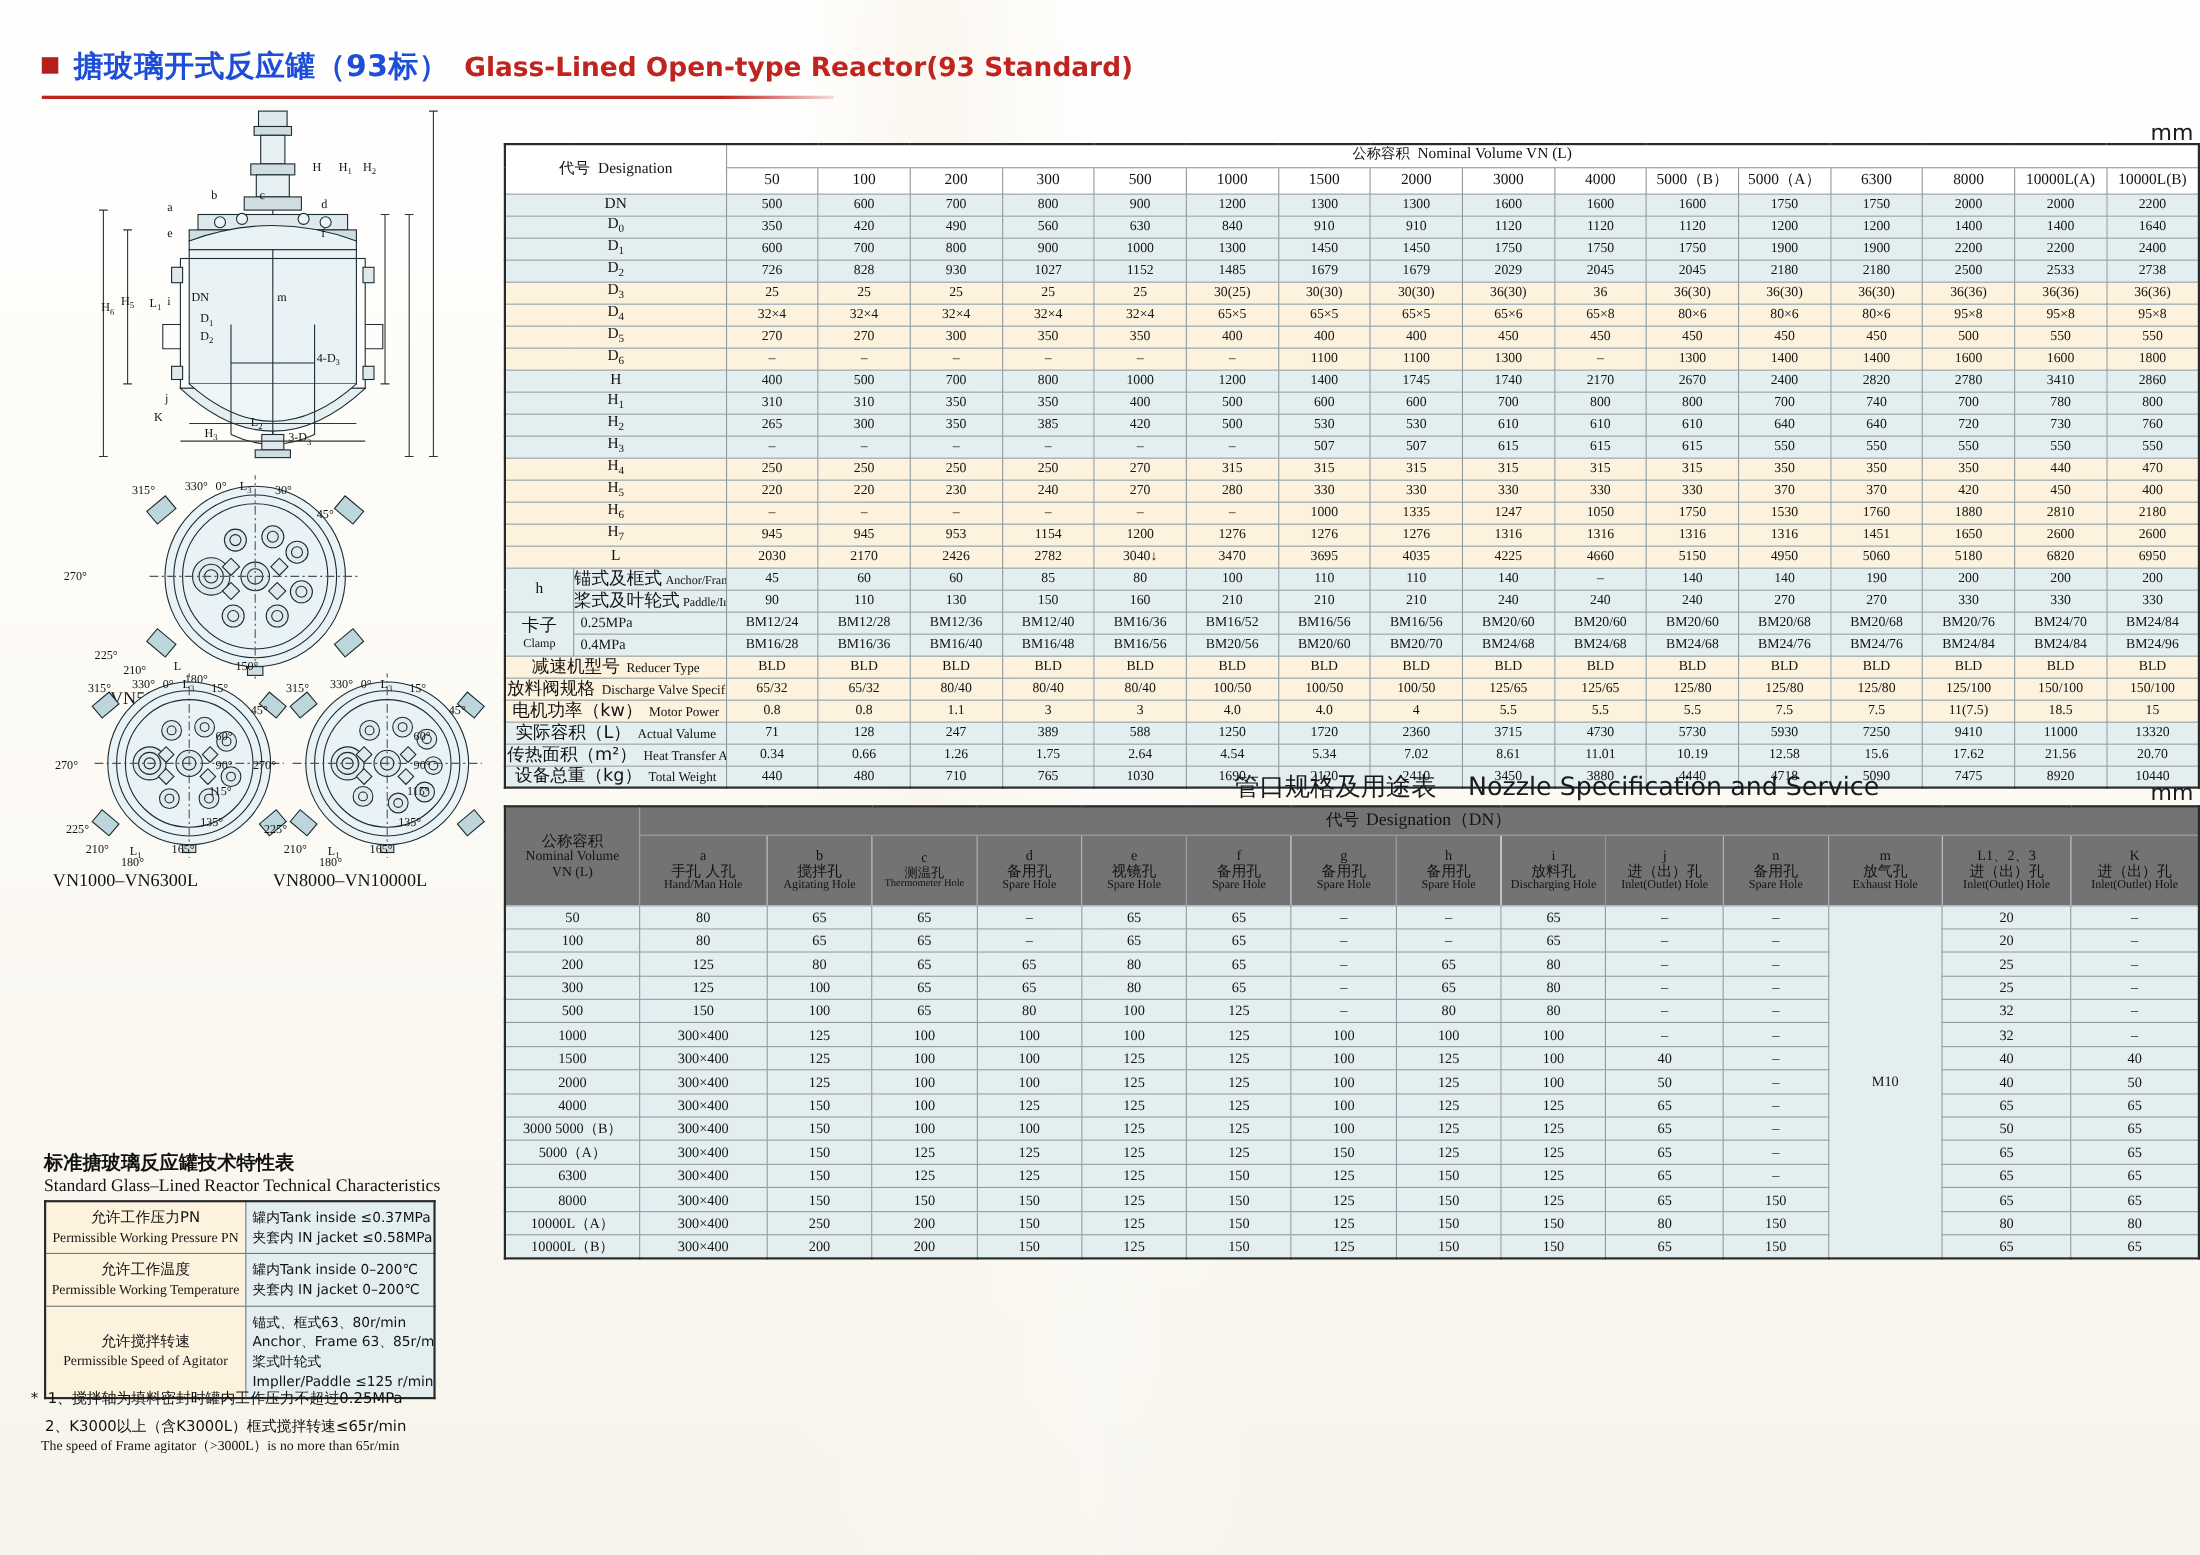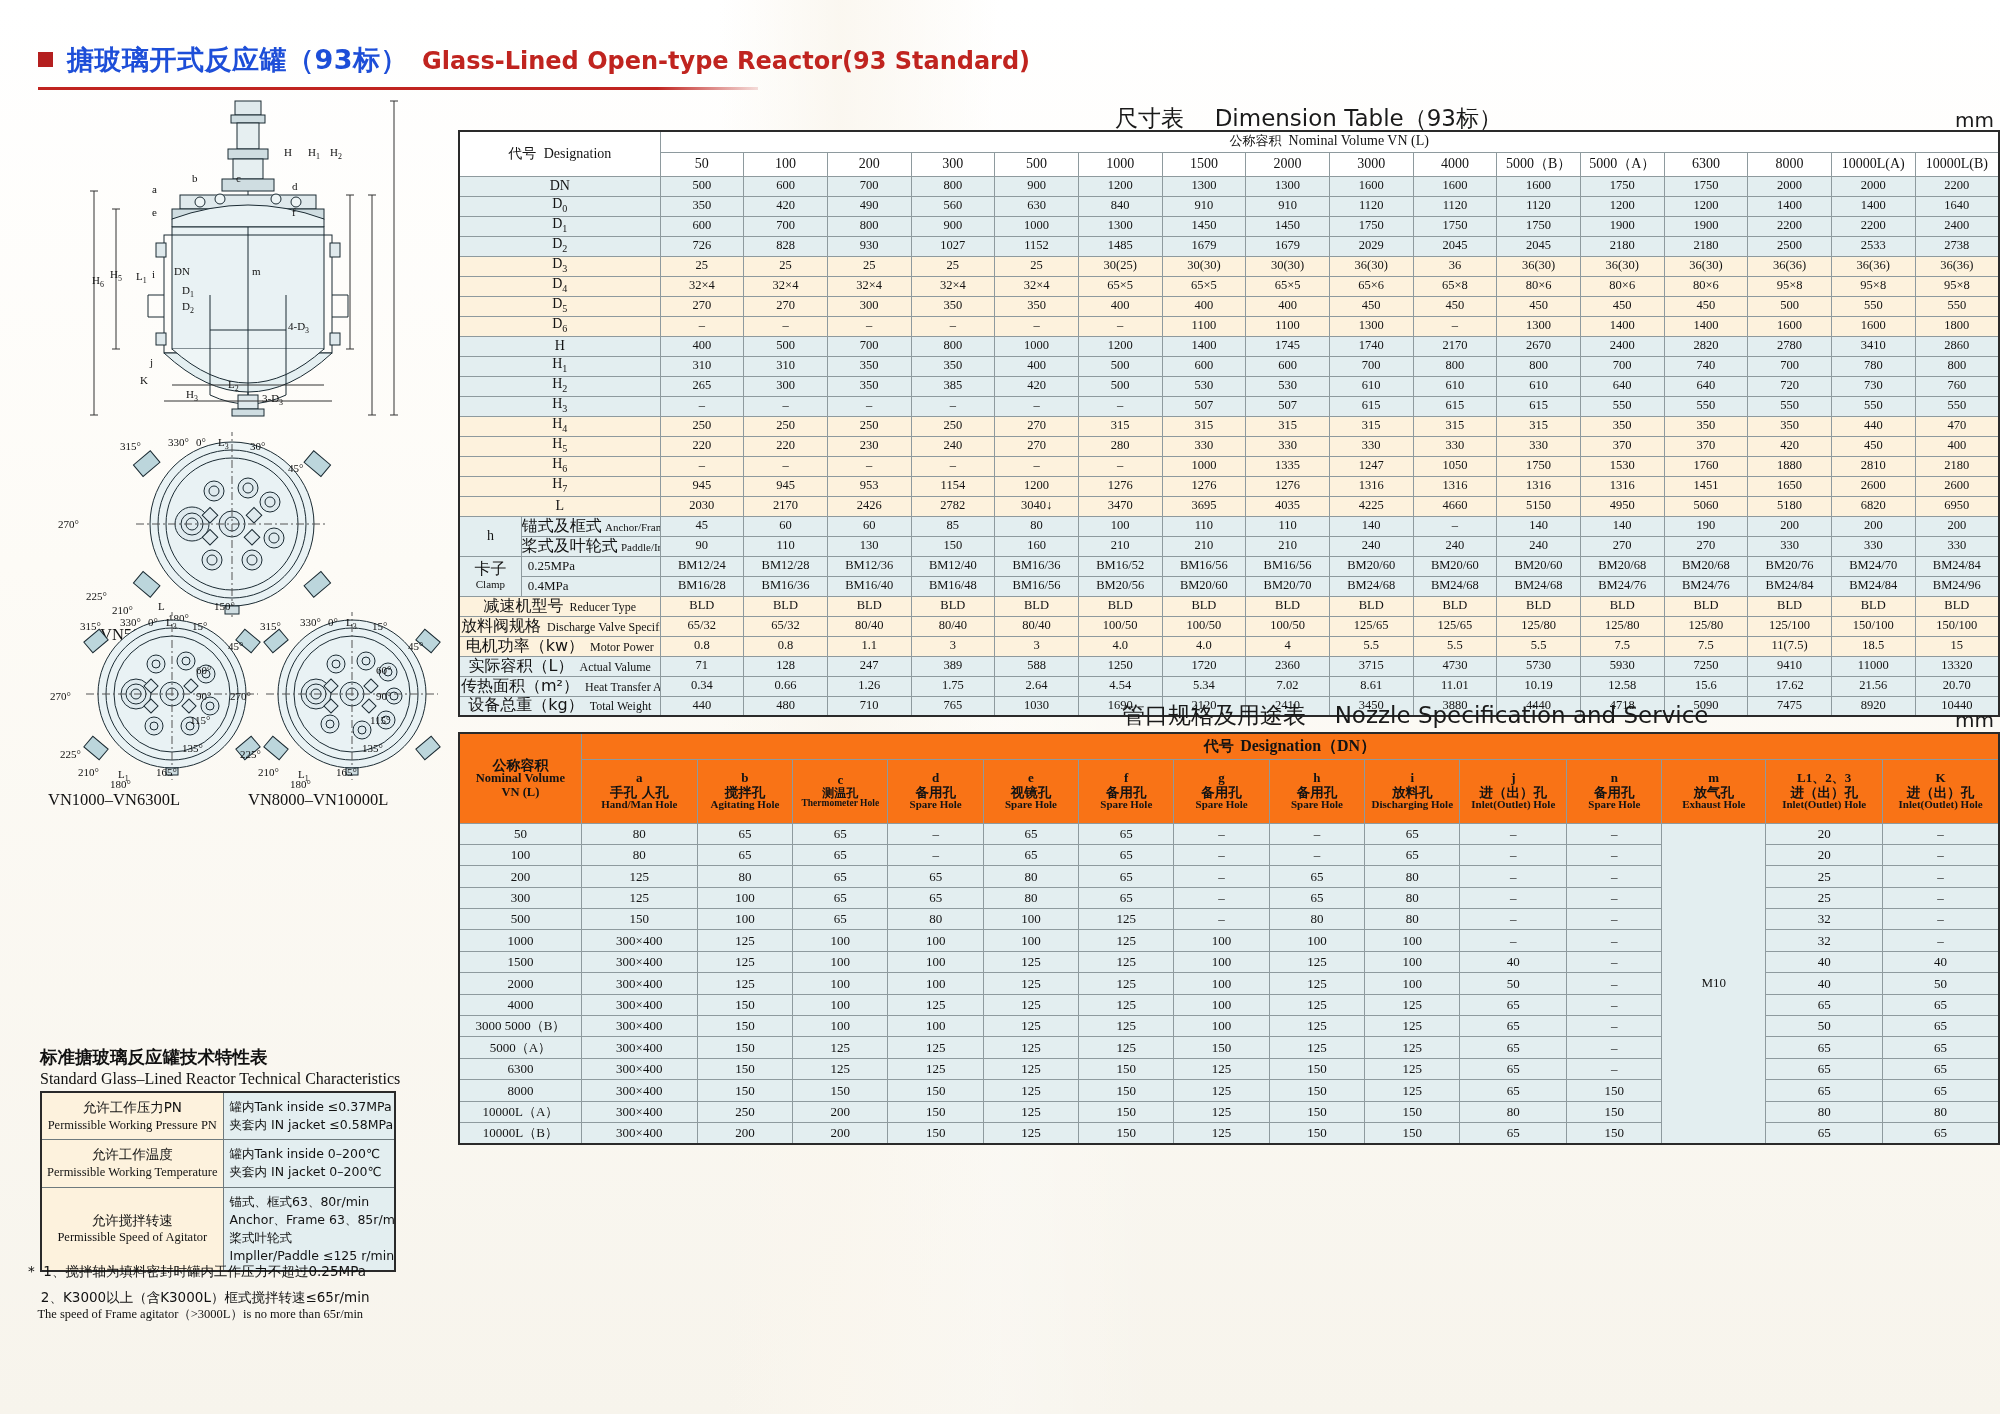--- a/index.html
+++ b/index.html
@@ -73,21 +73,21 @@
   #dim-table .desig{ font-size:15px; background:#ffffff; }
   .rb{ background:#e3eef0; }     
   .rc{ background:#fdf2dd; }
   .sub{ vertical-align:sub; font-size:.72em; }
   .fadecol{ color:#6d7275; }
 
   
   #noz-wrap{ position:absolute; left:458px; top:732px; }
   #noz-table{ width:1542px; font-size:13px; }
   #noz-table td{ height:21.4px; }
-  #noz-table .hd{ background:#f97316;font-weight:bold; }
+  #noz-table .hd{ background:#737373; }
   #noz-table .hd .en{ font-size:11px; display:block; font-family:"Liberation Serif", serif; }
   #noz-table .hd .cn{ font-size:13.5px; display:block; font-family:"DejaVu Sans", sans-serif; }
   #noz-table .hd .lt{ font-size:13px; display:block; font-family:"Liberation Serif", serif; }
   #noz-table .hd.small .en{ font-size:9.5px; }
   #noz-table .hd.small .cn{ font-size:12px; }
   #noz-table .vol .cn{ font-size:14px; display:block; font-family:"DejaVu Sans", sans-serif; }
   #noz-table .vol .en{ font-size:12.5px; display:block; }
 
   
   #tech-title{ position:absolute; left:40px; top:1045px; width:400px; }
@@ -388,25 +388,20 @@
   <span class="ang" style="left:376px;top:690px;">90°</span>
   <span class="ang" style="left:370px;top:714px;">115°</span>
   <span class="ang" style="left:362px;top:742px;">135°</span>
   <span class="ang" style="left:240px;top:748px;">225°</span>
   <span class="ang" style="left:258px;top:766px;">210°</span>
   <span class="ang" style="left:298px;top:768px;">L<span class="sub">1</span></span>
   <span class="ang" style="left:290px;top:778px;">180°</span>
   <span class="ang" style="left:336px;top:766px;">165°</span>
   <span class="dw-cap" style="left:248px;top:790px;">VN8000–VN10000L</span>
 
-  <div class="tbl-title" style="left:1115px; top:103px;">
-    <span>尺寸表</span>
-    <span style="display:inline-block;width:16px"></span>
-    <span>Dimension Table（93标）</span>
-  </div>
   <div class="unit-mm" style="left:1955px; top:108px;">mm</div>
 
   <div id="dim-wrap">
     <table class="grid outer" id="dim-table">
       <colgroup>
         <col style="width:62px">
           <col style="width:138px">
         <col span="16" style="width:83.25px">
       </colgroup>
       <tbody id="dim-body">

